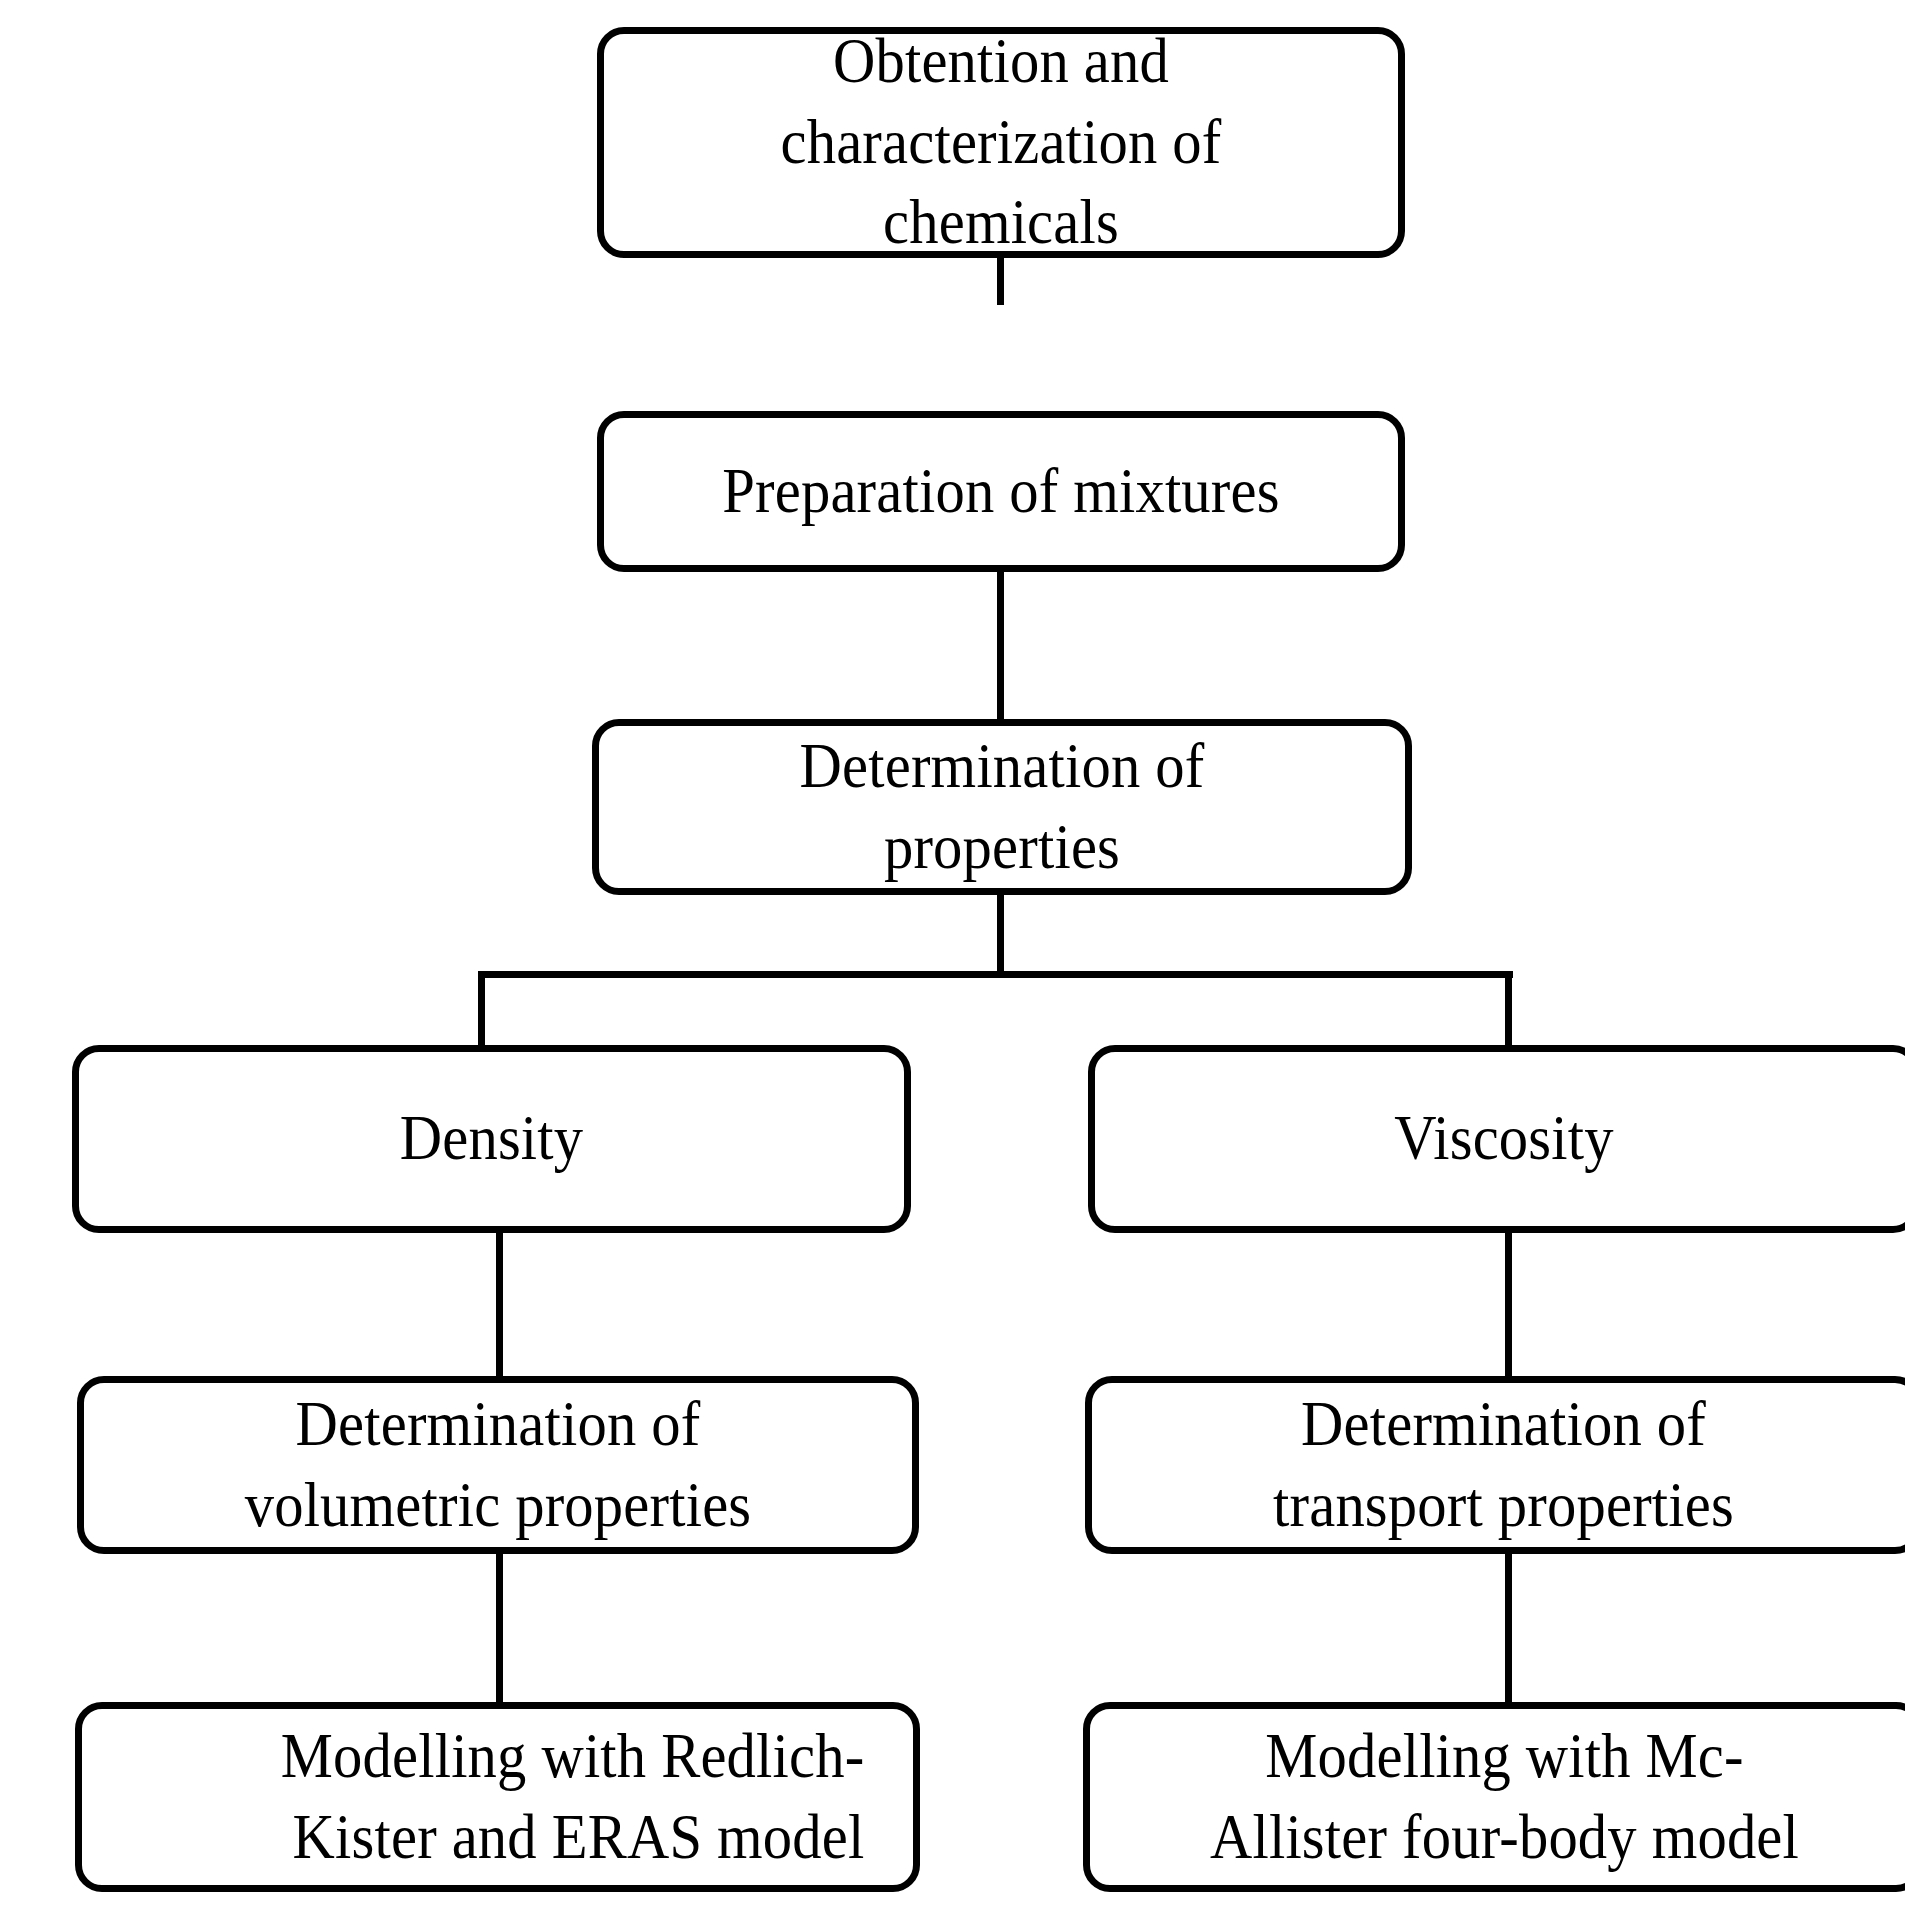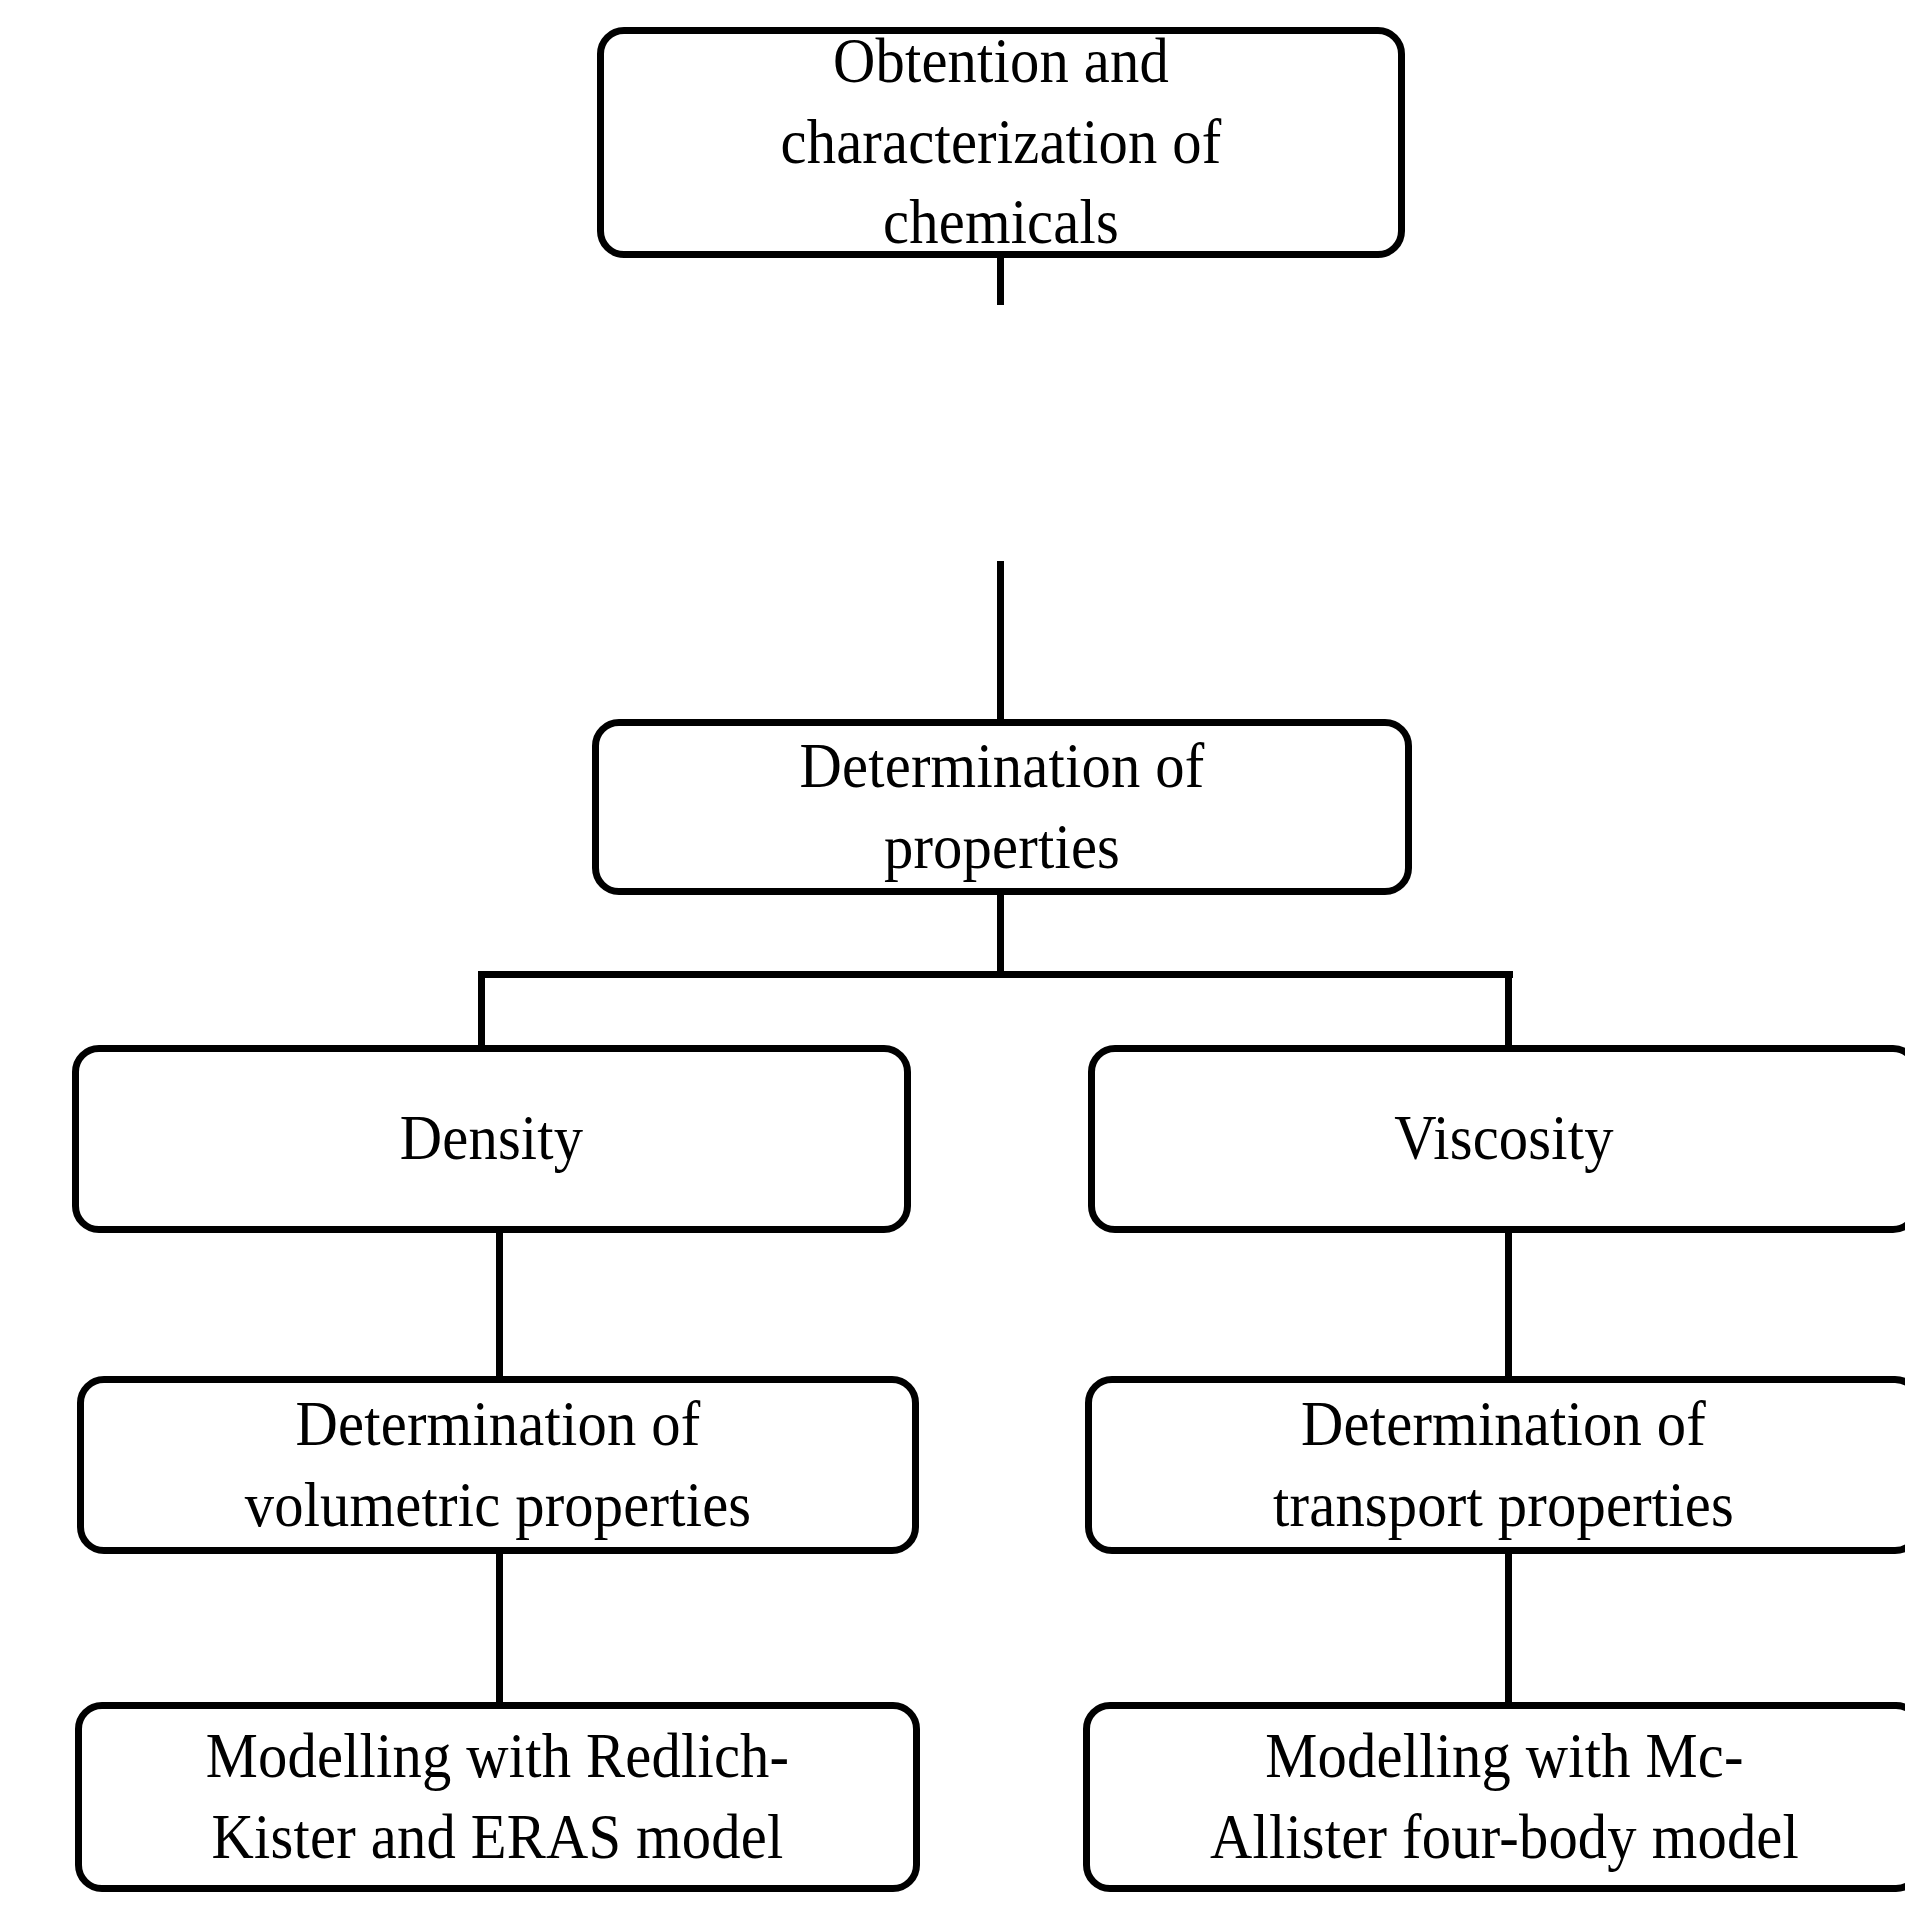--- a/index.html
+++ b/index.html
@@ -75,20 +75,23 @@
   <div class="connector v" style="left:448px; top:1544px; height:168px;"></div>
 
   <div class="connector v" style="left:1457px; top:1544px; height:168px;"></div>
 
   <div class="node tall" style="left:549px; top:26.5px; width:808px; height:231px;">
     <span class="label">Obtention and
 characterization of
 chemicals</span>
   </div>
 
+  <div class="node" style="left:549px; top:411px; width:808px; height:161px;">
+    <span class="label">Preparation of mixtures</span>
+  </div>
 
   <div class="node tall" style="left:544px; top:719px; width:820px; height:176px;">
     <span class="label">Determination of
 properties</span>
   </div>
 
   <div class="node" style="left:24px; top:1045px; width:839px; height:188px;">
     <span class="label">Density</span>
   </div>
 
@@ -99,21 +102,21 @@
   <div class="node tall" style="left:29px; top:1376px; width:842px; height:178px;">
     <span class="label">Determination of
 volumetric properties</span>
   </div>
 
   <div class="node tall" style="left:1037px; top:1376px; width:837px; height:178px;">
     <span class="label">Determination of
 transport properties</span>
   </div>
 
-  <div class="node tall" style="left:26.5px; top:1702px; width:845px; height:190px;">
+  <div class="node tall" style="left:26.5px; top:1702px; width:845px; height:190px;text-align:right;">
     <span class="label">Modelling with Redlich-
 Kister and ERAS model</span>
   </div>
 
   <div class="node tall" style="left:1035px; top:1702px; width:840px; height:190px;padding-left:24px;">
     <span class="label">Modelling with Mc-
 Allister four-body model</span>
   </div>
 
 </div>

